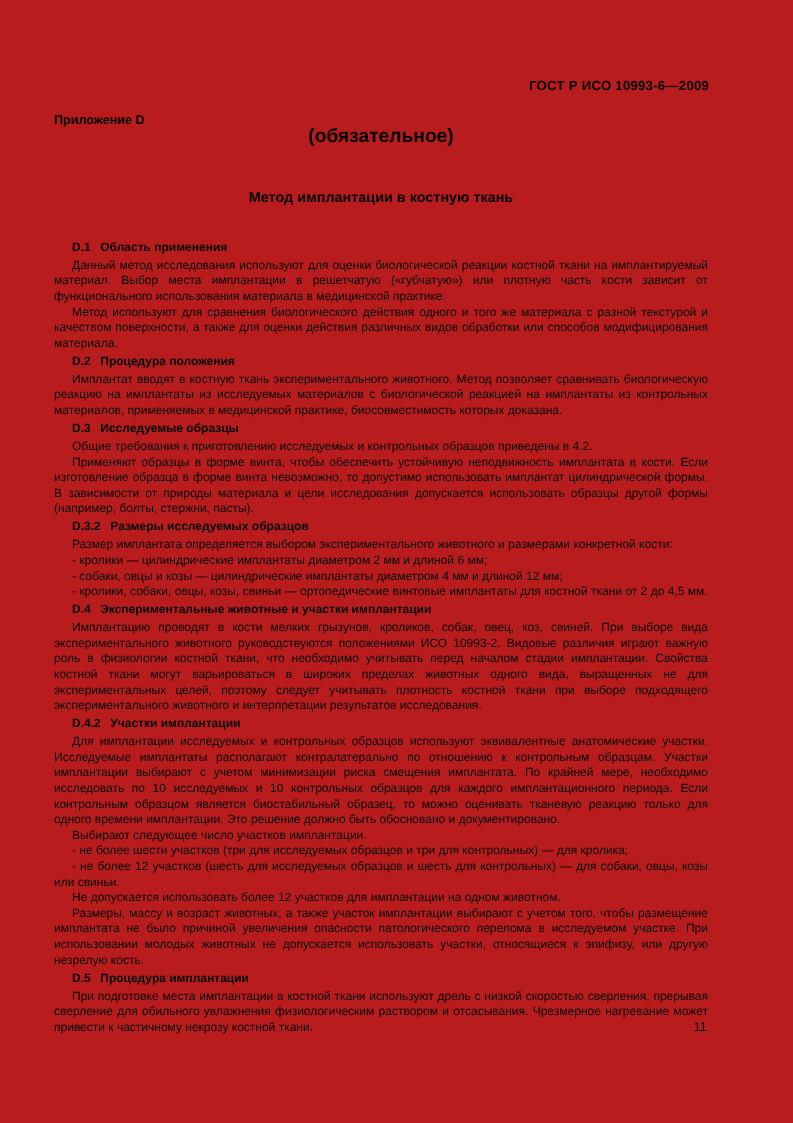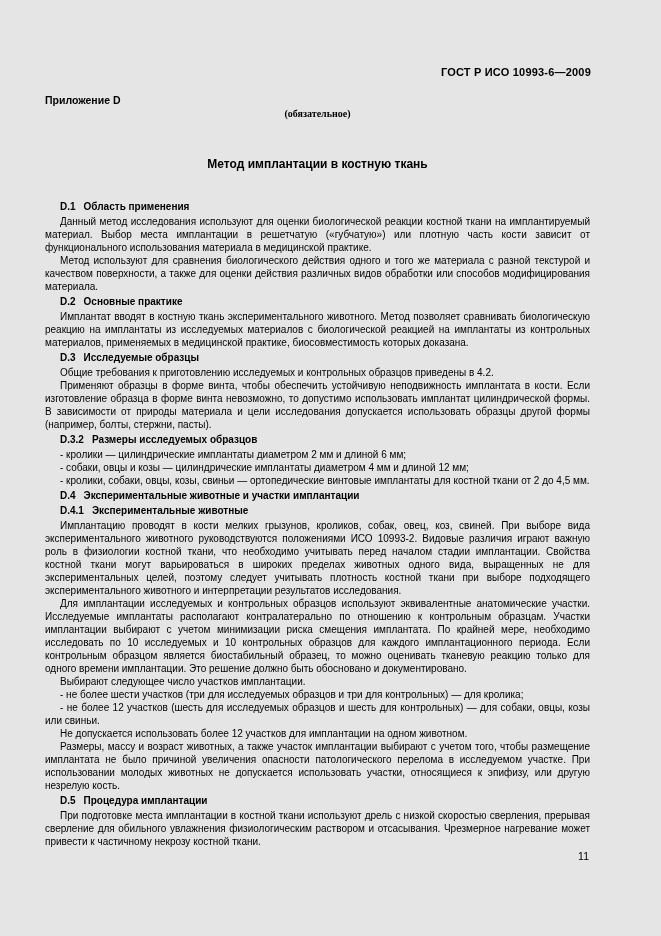--- a/index.html
+++ b/index.html
@@ -4,21 +4,21 @@
 <style>
   html, body {
     margin: 0;
     padding: 0;
     background: #ffffff;
   }
   .page {
     position: relative;
     width: 661px;
     height: 936px;
-    background: #e5e5e5;
+    background: #b91c1c;
     font-family: "Liberation Sans", "DejaVu Sans", sans-serif;
     color: #000000;
     overflow: hidden;
   }
   .doc-header {
     position: absolute;
     top: 66px;
     right: 70px;
     font-size: 11px;
     font-weight: bold;
@@ -31,25 +31,24 @@
     width: 545px;
   }
   .annex-label {
     font-size: 10.5px;
     font-weight: bold;
     line-height: 13px;
     margin: 0;
   }
   .annex-note {
     text-align: center;
-    font-size: 10px;
+    font-size: 16px;
     font-weight: bold;
     line-height: 13px;
     margin: 0;
-    font-family: Liberation Serif, serif;
   }
   .doc-title {
     text-align: center;
     font-size: 12px;
     font-weight: bold;
     margin: 37px 0 29px 0;
   }
   .blocks {
     font-size: 10px;
     line-height: 13px;
@@ -95,32 +94,33 @@
 
   <div class="content">
     <p class="annex-label">Приложение D</p>
     <p class="annex-note">(обязательное)</p>
     <h1 class="doc-title">Метод имплантации в костную ткань</h1>
 
     <div class="blocks">
         <p class="blk heading"><span class="hnum">D.1</span><span>Область применения</span></p>
         <p class="blk para">Данный метод исследования используют для оценки биологической реакции костной ткани на имплантируемый материал. Выбор места имплантации в решетчатую («губчатую») или плотную часть кости зависит от функционального использования материала в медицинской практике.</p>
         <p class="blk para">Метод используют для сравнения биологического действия одного и того же материала с разной текстурой и качеством поверхности, а также для оценки действия различных видов обработки или способов модифицирования материала.</p>
-        <p class="blk heading"><span class="hnum">D.2</span><span>Основные практике</span></p>
+        <p class="blk heading"><span class="hnum">D.2</span><span>Процедура положения</span></p>
         <p class="blk para">Имплантат вводят в костную ткань экспериментального животного. Метод позволяет сравнивать биологическую реакцию на имплантаты из исследуемых материалов с биологической реакцией на имплантаты из контрольных материалов, применяемых в медицинской практике, биосовместимость которых доказана.</p>
         <p class="blk heading"><span class="hnum">D.3</span><span>Исследуемые образцы</span></p>
         <p class="blk para">Общие требования к приготовлению исследуемых и контрольных образцов приведены в 4.2.</p>
         <p class="blk para">Применяют образцы в форме винта, чтобы обеспечить устойчивую неподвижность имплантата в кости. Если изготовление образца в форме винта невозможно, то допустимо использовать имплантат цилиндрической формы. В зависимости от природы материала и цели исследования допускается использовать образцы другой формы (например, болты, стержни, пасты).</p>
         <p class="blk heading"><span class="hnum">D.3.2</span><span>Размеры исследуемых образцов</span></p>
+        <p class="blk para">Размер имплантата определяется выбором экспериментального животного и размерами конкретной кости:</p>
         <p class="blk para">- кролики — цилиндрические имплантаты диаметром 2 мм и длиной 6 мм;</p>
         <p class="blk para">- собаки, овцы и козы — цилиндрические имплантаты диаметром 4 мм и длиной 12 мм;</p>
         <p class="blk para">- кролики, собаки, овцы, козы, свиньи — ортопедические винтовые имплантаты для костной ткани от 2 до 4,5 мм.</p>
         <p class="blk heading"><span class="hnum">D.4</span><span>Экспериментальные животные и участки имплантации</span></p>
-        <p class="blk heading"><span class="hnum">D.4.1</span><span>Экспериментальные животные</span></p>
         <p class="blk para">Имплантацию проводят в кости мелких грызунов, кроликов, собак, овец, коз, свиней. При выборе вида экспериментального животного руководствуются положениями ИСО 10993-2. Видовые различия играют важную роль в физиологии костной ткани, что необходимо учитывать перед началом стадии имплантации. Свойства костной ткани могут варьироваться в широких пределах животных одного вида, выращенных не для экспериментальных целей, поэтому следует учитывать плотность костной ткани при выборе подходящего экспериментального животного и интерпретации результатов исследования.</p>
+        <p class="blk heading"><span class="hnum">D.4.2</span><span>Участки имплантации</span></p>
         <p class="blk para">Для имплантации исследуемых и контрольных образцов используют эквивалентные анатомические участки. Исследуемые имплантаты располагают контралатерально по отношению к контрольным образцам. Участки имплантации выбирают с учетом минимизации риска смещения имплантата. По крайней мере, необходимо исследовать по 10 исследуемых и 10 контрольных образцов для каждого имплантационного периода. Если контрольным образцом является биостабильный образец, то можно оценивать тканевую реакцию только для одного времени имплантации. Это решение должно быть обосновано и документировано.</p>
         <p class="blk para">Выбирают следующее число участков имплантации.</p>
         <p class="blk para">- не более шести участков (три для исследуемых образцов и три для контрольных) — для кролика;</p>
         <p class="blk para">- не более 12 участков (шесть для исследуемых образцов и шесть для контрольных) — для собаки, овцы, козы или свиньи.</p>
         <p class="blk para">Не допускается использовать более 12 участков для имплантации на одном животном.</p>
         <p class="blk para">Размеры, массу и возраст животных, а также участок имплантации выбирают с учетом того, чтобы размещение имплантата не было причиной увеличения опасности патологического перелома в исследуемом участке. При использовании молодых животных не допускается использовать участки, относящиеся к эпифизу, или другую незрелую кость.</p>
         <p class="blk heading"><span class="hnum">D.5</span><span>Процедура имплантации</span></p>
         <p class="blk para">При подготовке места имплантации в костной ткани используют дрель с низкой скоростью сверления, прерывая сверление для обильного увлажнения физиологическим раствором и отсасывания. Чрезмерное нагревание может привести к частичному некрозу костной ткани.</p>
       </div>
   </div>

